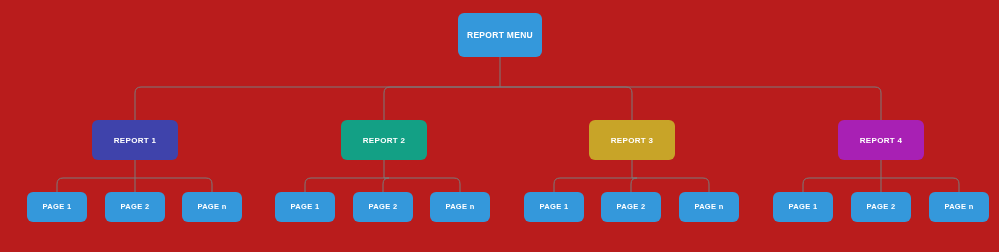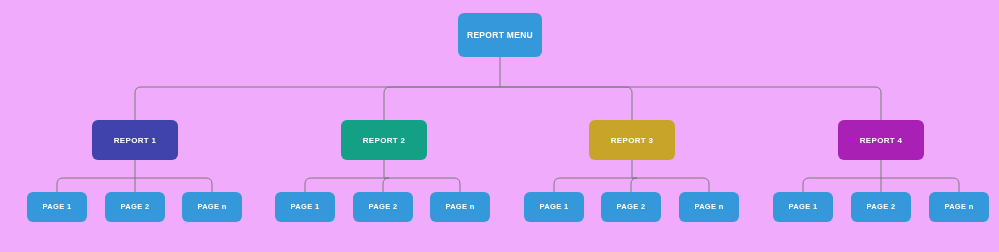--- a/index.html
+++ b/index.html
@@ -10,21 +10,21 @@
   body {
     width: 999px;
     height: 252px;
     font-family: "Liberation Sans", sans-serif;
     overflow: hidden;
   }
   #diagram-root {
     position: relative;
     width: 999px;
     height: 252px;
-    background: #f0abfc;
+    background: #b91c1c;
   }
   svg.chart-canvas {
     display: block;
     width: 999px;
     height: 252px;
   }
   .node-label {
     font-family: "Liberation Sans", sans-serif;
     font-weight: bold;
     fill: #ffffff;

